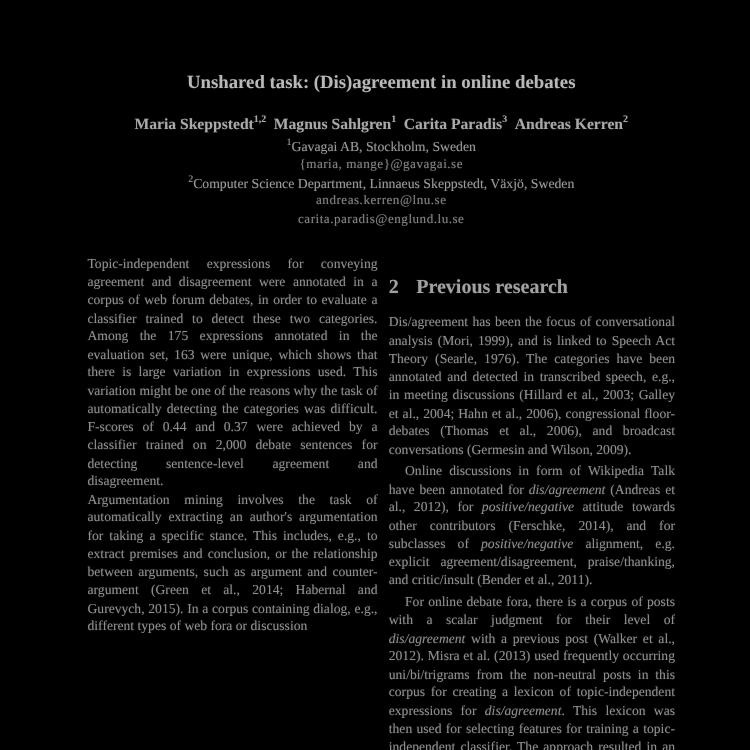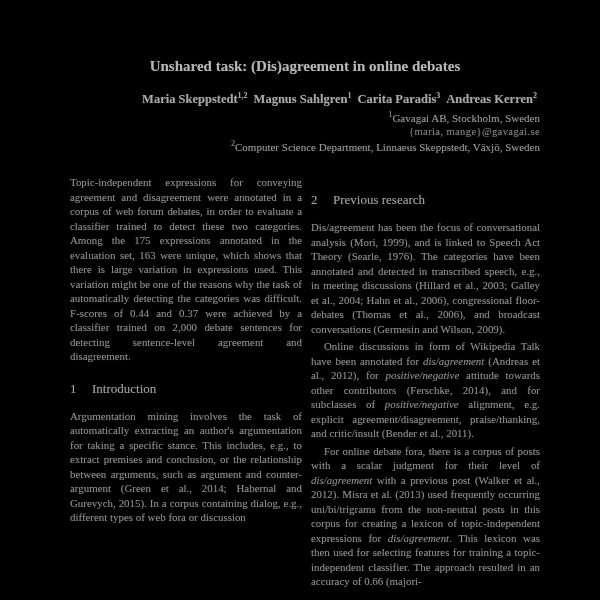--- a/index.html
+++ b/index.html
@@ -18,32 +18,32 @@
   }
   .title {
     margin: 58px 0 0 0;
     text-align: center;
     font-size: 15px;
     font-weight: bold;
     color: #b8b8b8;
   }
   .authors {
     margin-top: 17px;
-    text-align: right;
+    text-align: center;
     font-size: 12.5px;
     font-weight: bold;
     color: #a9a9a9;
   }
   .author { margin: 0 3px; white-space: nowrap; }
   .authors sup, .affil-line sup {
     font-size: 8px; vertical-align: super; line-height: 0;
   }
   .affils {
     margin-top: 4px;
-    text-align: right;
+    text-align: center;
     color: #9b9b9b;
   }
   .affil-line { font-size: 11px; line-height: 14.4px; }
   .email-line {
     font-family: Liberation Serif, serif;
     font-size: 10.5px; line-height: 14.4px;
     letter-spacing: 0.4px;
     color: #838383;
   }
   .columns {
@@ -54,22 +54,22 @@
   .col-left  { width: 232px; }
   .col-right { width: 229px; }
   .abs-head {
     text-align: center;
     font-size: 12.5px;
     font-weight: bold;
     color: #a2a2a2;
     margin: 2px 0 15px 0;
   }
   .sec-head {
-    font-size: 13px;
-    font-weight: normal;
+    font-size: 16px;
+    font-weight: bold;
     color: #a2a2a2;
     margin: 17px 0 12px 0;
   }
   .sec-num { display: inline-block; width: 22px; }
   p.body-par {
     margin: 0;
     text-align: justify;
     font-size: 10.9px;
     line-height: 14.5px;
     color: #8f8f8f;
@@ -86,30 +86,29 @@
   <h1 class="title">Unshared task: (Dis)agreement in online debates</h1>
 
   <div class="authors">
     <span class="author"><span>Maria Skeppstedt</span><sup>1,2</sup></span><span class="author"><span>Magnus Sahlgren</span><sup>1</sup></span><span class="author"><span>Carita Paradis</span><sup>3</sup></span><span class="author"><span>Andreas Kerren</span><sup>2</sup></span>
   </div>
 
   <div class="affils">
     <div class="affil-line"><sup>1</sup><span>Gavagai AB, Stockholm, Sweden</span></div>
     <div class="email-line">{maria, mange}@gavagai.se</div>
     <div class="affil-line"><sup>2</sup><span>Computer Science Department, Linnaeus Skeppstedt, Växjö, Sweden</span></div>
+    <div class="email-line">andreas.kerren@lnu.se</div>
+    <div class="email-line">carita.paradis@englund.lu.se</div>
   </div>
 
   <div class="columns">
 
     <div class="col-left">
       <p class="body-par abs-body">Topic-independent expressions for conveying agreement and disagreement were annotated in a corpus of web forum debates, in order to evaluate a classifier trained to detect these two categories. Among the 175 expressions annotated in the evaluation set, 163 were unique, which shows that there is large variation in expressions used. This variation might be one of the reasons why the task of automatically detecting the categories was difficult. F-scores of 0.44 and 0.37 were achieved by a classifier trained on 2,000 debate sentences for detecting sentence-level agreement and disagreement.</p>
 
-      <div class="sec-head">
-        <span class="sec-num">1</span><span>Introduction</span>
-      </div>
       <p class="body-par"><span>Argumentation mining involves the task of automatically extracting an author's argumentation for taking a specific stance. This includes, e.g., to extract premises and conclusion, or the relationship between arguments, such as argument and counter-argument (Green et al., 2014; Habernal and Gurevych, 2015). In a corpus containing dialog, e.g., different types of web fora or discussion</span></p>
     </div>
 
     <div class="col-right">
       <div class="sec-head">
         <span class="sec-num">2</span><span>Previous research</span>
       </div>
       <p class="body-par"><span>Dis/agreement has been the focus of conversational analysis (Mori, 1999), and is linked to Speech Act Theory (Searle, 1976). The categories have been annotated and detected in transcribed speech, e.g., in meeting discussions (Hillard et al., 2003; Galley et al., 2004; Hahn et al., 2006), congressional floor-debates (Thomas et al., 2006), and broadcast conversations (Germesin and Wilson, 2009).</span></p>
       <p class="body-par indent"><span>Online discussions in form of Wikipedia Talk have been annotated for </span><span class="it">dis/agreement</span><span> (Andreas et al., 2012), for </span><span class="it">positive/negative</span><span> attitude towards other contributors (Ferschke, 2014), and for subclasses of </span><span class="it">positive/negative</span><span> alignment, e.g. explicit agreement/disagreement, praise/thanking, and critic/insult (Bender et al., 2011).</span></p>
       <p class="body-par indent"><span>For online debate fora, there is a corpus of posts with a scalar judgment for their level of </span><span class="it">dis/agreement</span><span> with a previous post (Walker et al., 2012). Misra et al. (2013) used frequently occurring uni/bi/trigrams from the non-neutral posts in this corpus for creating a lexicon of topic-independent expressions for </span><span class="it">dis/agreement</span><span>. This lexicon was then used for selecting features for training a topic-independent classifier. The approach resulted in an accuracy of 0.66 (majori-</span></p>

